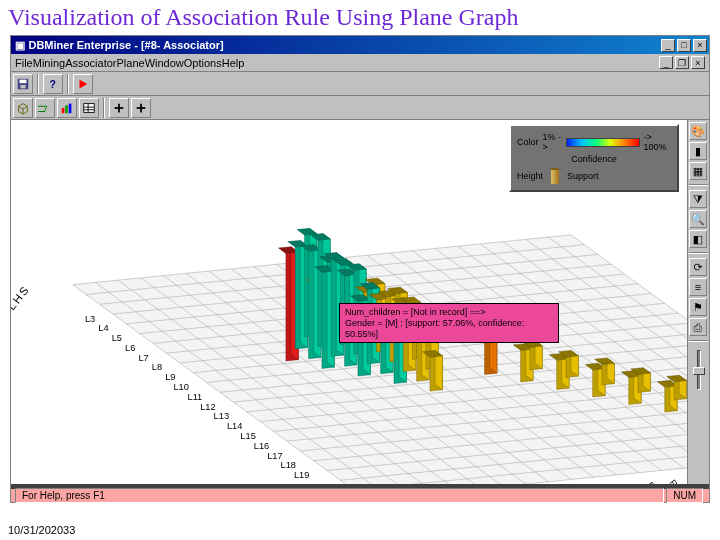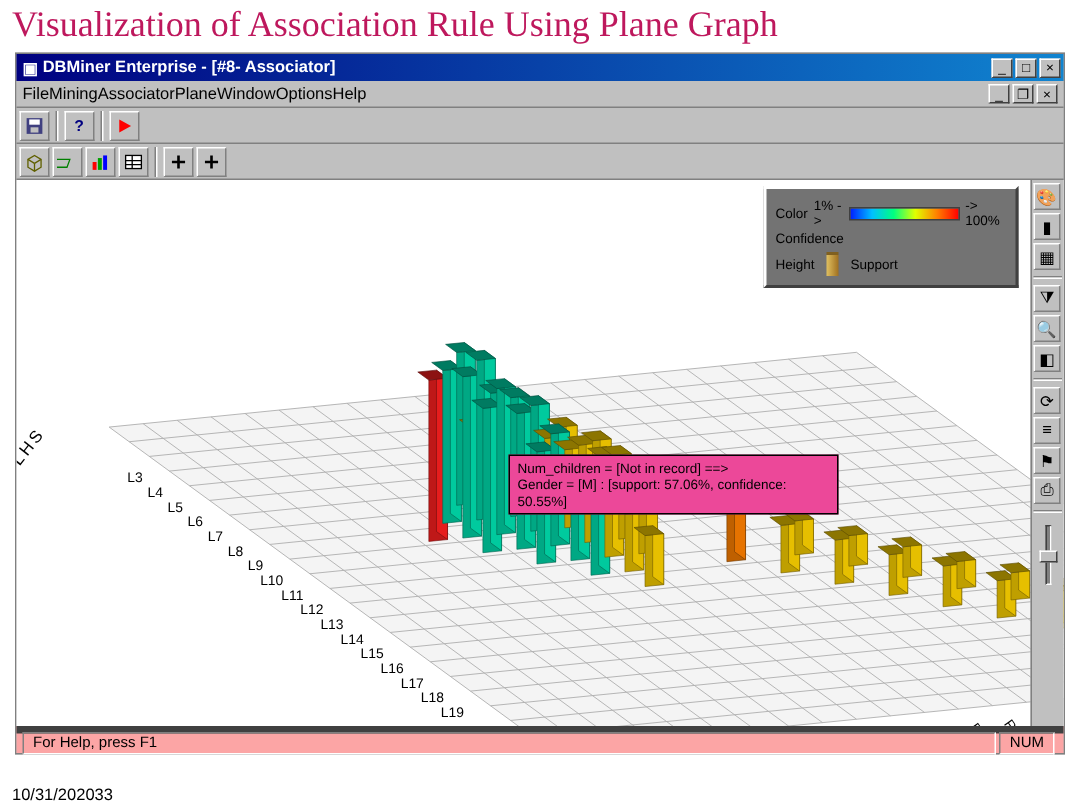--- a/index.html
+++ b/index.html
@@ -8,21 +8,21 @@
     font-family: "Tahoma", "Arial", sans-serif;
     font-size: 11px;
     background: #fff;
     overflow: hidden;
     position: relative;
   }
   .slide-title {
     font-family: "Times New Roman", serif;
     font-size: 24px;
     padding: 4px 8px;
-    color: #be185d;
+    color: #6d28d9;
   }
   .app-window {
     position: relative;
     width: 700px;
     height: 468px;
     margin: 0 auto;
     border: 1px solid #808080;
     background: #c0c0c0;
   }
   .title-bar {
@@ -551,21 +551,21 @@
         <polygon points="741.875,275.44250000000005 749.0250000000001,280.6675 761.1250000000001,279.45750000000004 753.9750000000001,274.2325000000001" fill="#8c7500" stroke="#594a00" stroke-width="0.4"></polygon>
       </svg>
 
     <div class="legend-panel">
       <div class="legend-row">
         <span>Color</span>
         <span>1% -&gt;</span>
         <div class="color-ramp"></div>
         <span>-&gt; 100%</span>
       </div>
-      <div class="legend-row" style="">
+      <div class="legend-row" style="justify-content:center;">
         <span>Confidence</span>
       </div>
       <div class="legend-row" style="margin-top:4px;">
         <span>Height</span>
         <div class="legend-bar3d"></div>
         <span>Support</span>
       </div>
     </div>
 
     <div class="rule-box">

